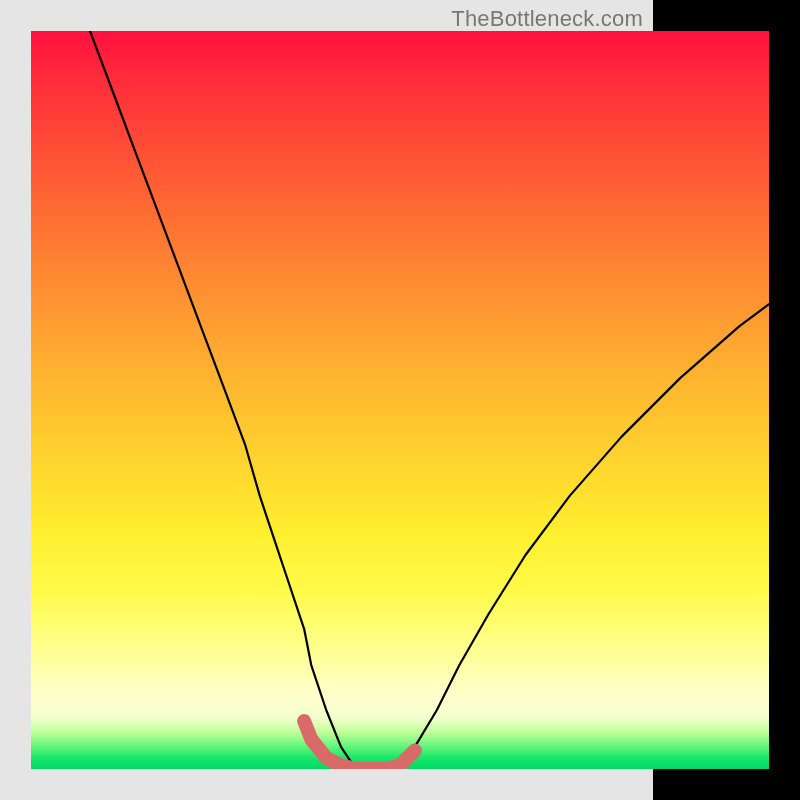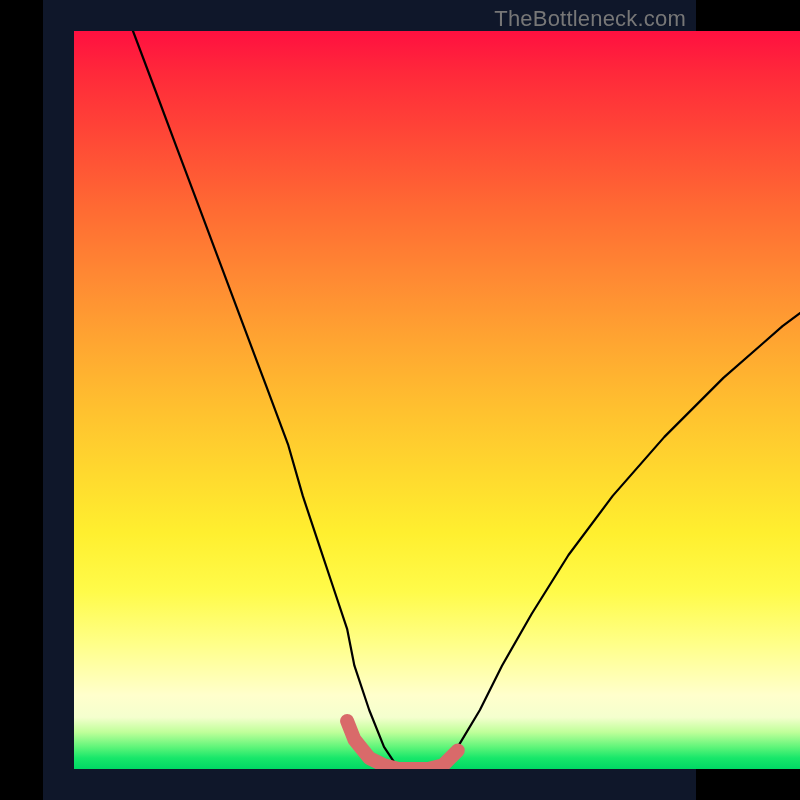--- a/index.html
+++ b/index.html
@@ -3,22 +3,21 @@
 <meta charset="utf-8">
 <style>
   * { margin: 0; padding: 0; box-sizing: border-box; }
   html, body { width: 800px; height: 800px; overflow: hidden; }
   body { background: #000; font-family: Arial, Helvetica, sans-serif; }
 
   .frame {
     position: relative;
     width: 653px;
     height: 800px;
-    background: #0f172a;
-    margin-left: 43px;
+    background: #e5e5e5;
   }
 
   .watermark {
     position: absolute;
     top: 6px;
     right: 10px;
     color: #777;
     font-size: 22px;
     font-weight: 400;
     letter-spacing: 0.2px;

